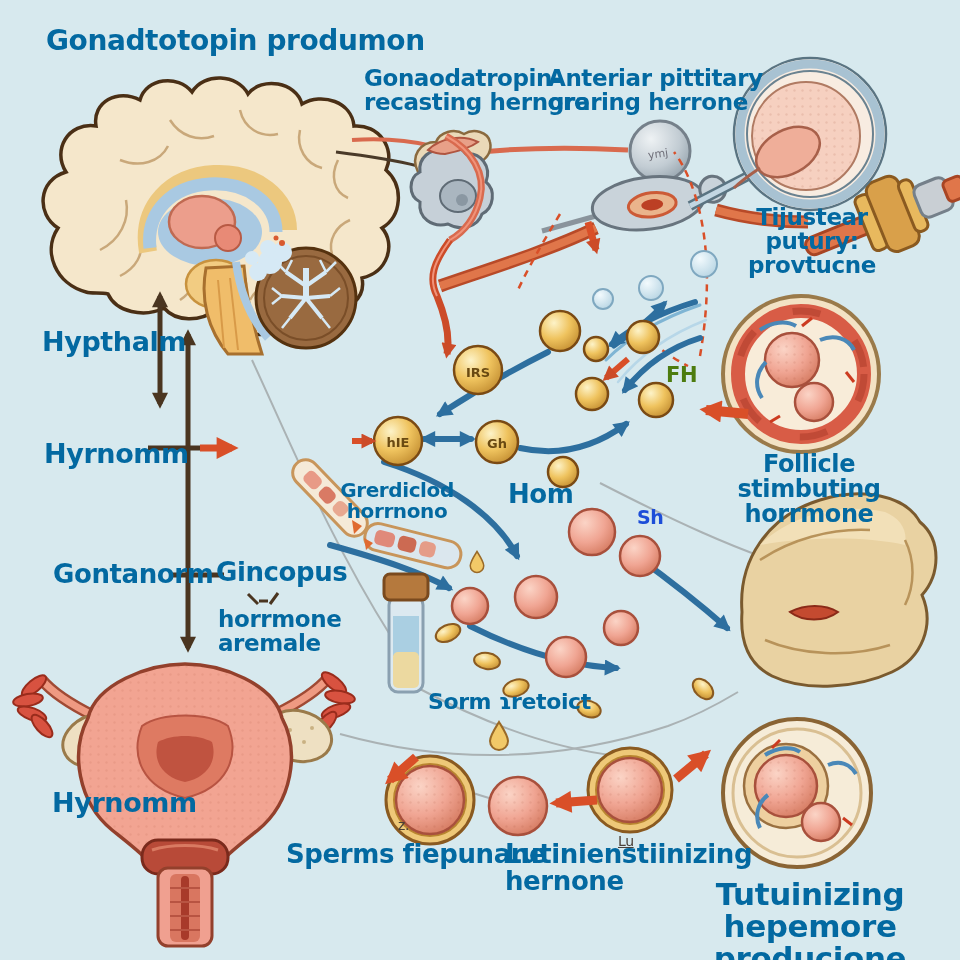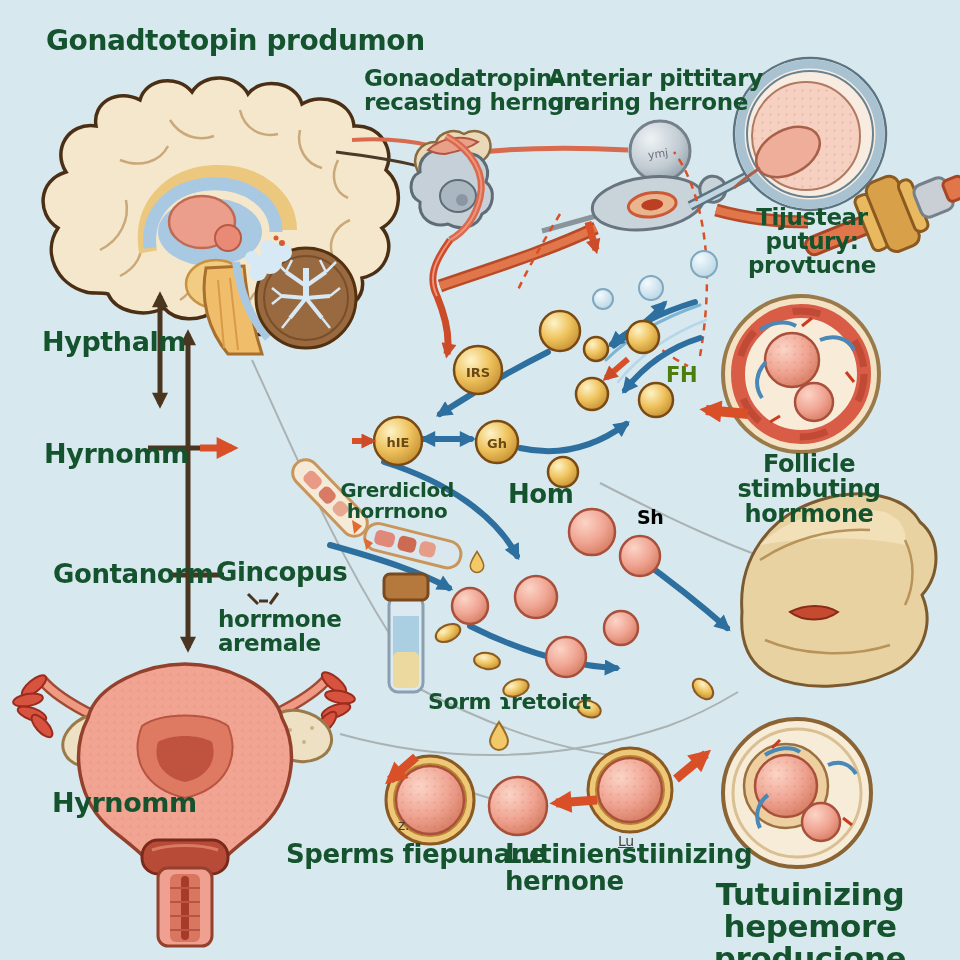--- a/index.html
+++ b/index.html
@@ -1,23 +1,23 @@
 <!DOCTYPE html>
 <html><head>
 <meta charset="utf-8">
 <style>
   html,body{margin:0;padding:0;background:#d7e9ee;}
   .stage{position:relative;width:960px;height:960px;background:#d7e9ee;overflow:hidden;
          font-family:"DejaVu Sans",sans-serif;}
   .stage svg{position:absolute;left:0;top:0;}
-  .lbl{position:absolute;font-weight:700;color:#14532d;white-space:pre-line;
+  .lbl{position:absolute;font-weight:700;color:#0369a1;white-space:pre-line;
        line-height:1.04;letter-spacing:-0.4px;}
   .lbl.center{text-align:center;}
   .lbl.blue{color:#4d7c0f;}
-  .lbl.gray{color:#000000;font-weight:700;}
+  .lbl.gray{color:#1d4ed8;font-weight:700;}
   .lbl.tiny{font-weight:400;color:#4a4038;}
 </style>
 </head>
 <body>
 
 <div class="stage">
 
 <svg width="960" height="960" viewBox="0 0 960 960">
 <defs>
   <radialGradient id="ggold" cx="35%" cy="30%" r="80%">

